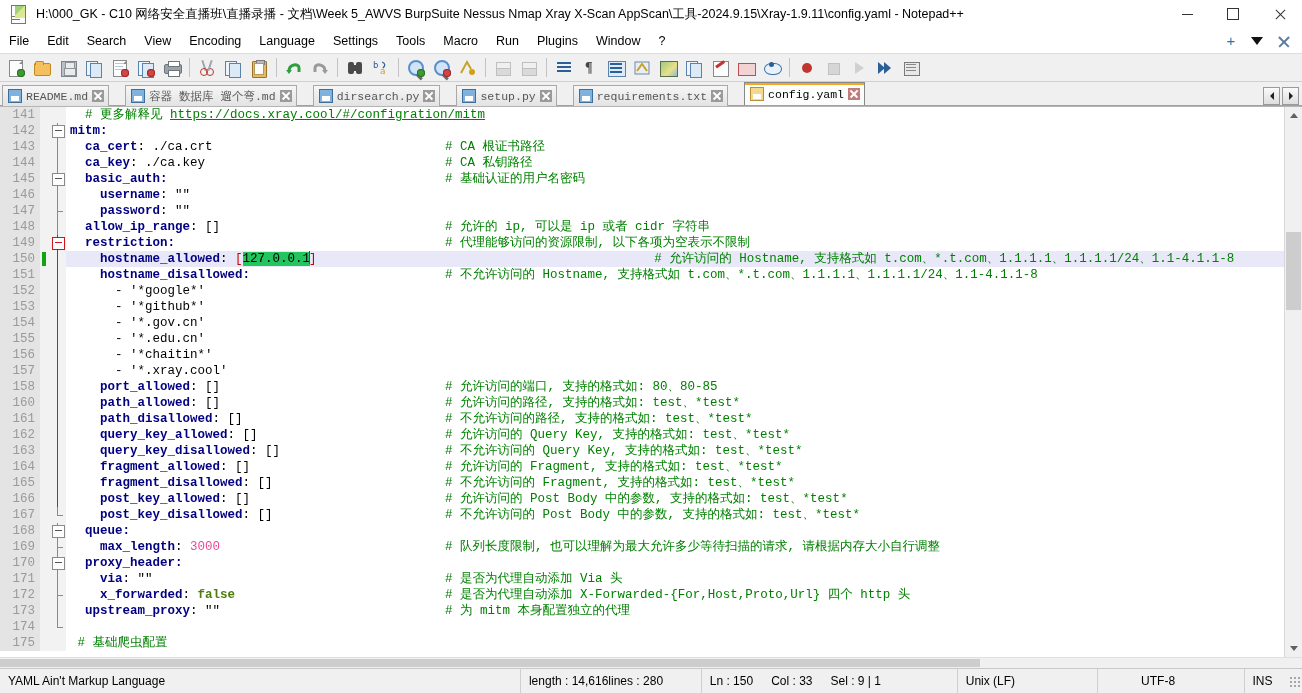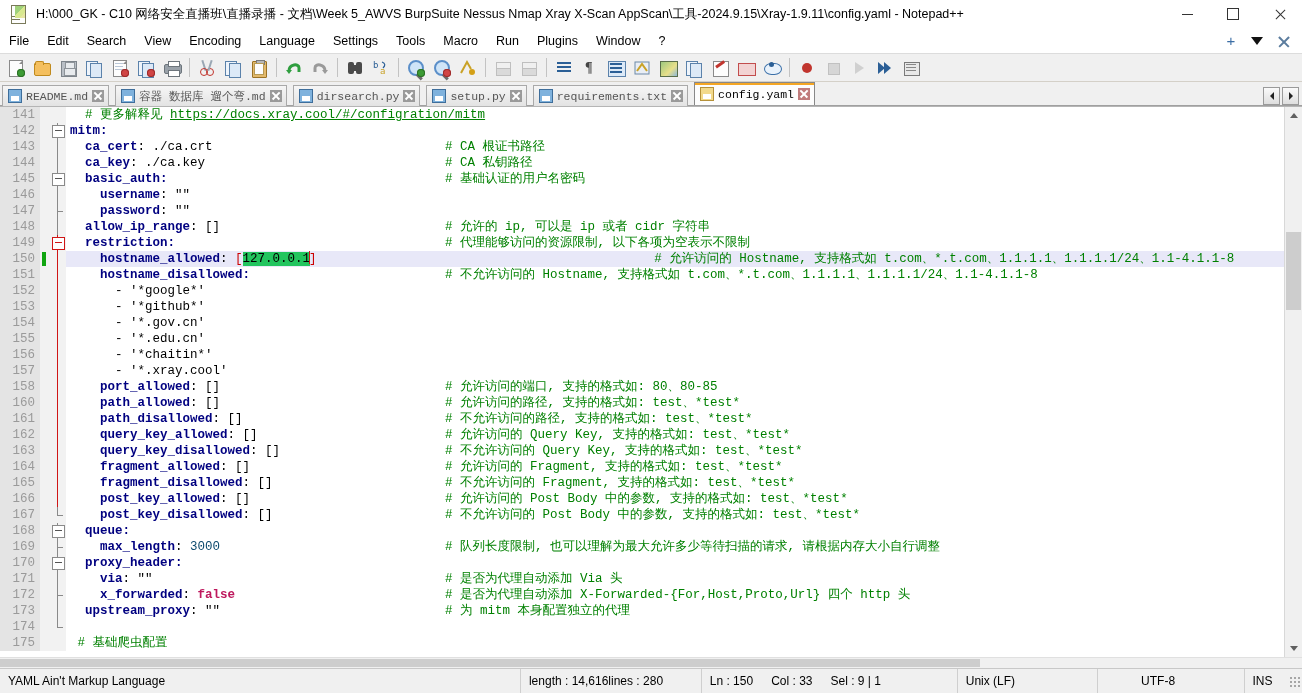--- a/index.html
+++ b/index.html
@@ -97,21 +97,21 @@
   .ffd{position:absolute;left:2px;top:3px;width:14px;height:12px;}
   .ffd:before,.ffd:after{content:"";position:absolute;top:0;width:0;height:0;border-left:7px solid #2b5f96;border-top:6px solid transparent;border-bottom:6px solid transparent;}
   .ffd:before{left:0;} .ffd:after{left:6px;}
   .grid4{position:absolute;left:2px;top:3px;width:14px;height:12px;background:#e8e8e8;border:1px solid #7a7a7a;}
   .grid4-i{position:absolute;left:4px;top:5px;width:10px;height:8px;background:repeating-linear-gradient(to bottom,#888 0 1px,transparent 1px 3px);}
   .tb.dis .ic{opacity:.45;filter:grayscale(1);}
 
   
   .tabbar{height:23px;background:#f0f0f0;display:flex;align-items:flex-end;flex:0 0 23px;padding-left:2px;
           border-bottom:1px solid #a0a0a0;position:relative;}
-  .tab{height:20px;display:flex;align-items:center;padding:0 4px 0 5px;margin-right:6px;
+  .tab{height:20px;display:flex;align-items:center;padding:0 4px 0 5px;margin-right:16px;
        background:linear-gradient(to bottom,#f6f6f6,#e3e3e3);border:1px solid #a9a9a9;border-bottom:none;
        font-family:"Liberation Mono",monospace;font-size:11.5px;color:#555;white-space:nowrap;position:relative;top:1px;text-align:right;}
   .tab.active{background:#fdfdfd;color:#000;border-color:#888;top:0;height:22px;box-shadow:inset 0 2px 0 #f5a623;}
   .tab .tab-ico{width:12px;height:12px;margin-right:4px;background:#7fb2dd;border:1px solid #3e6e9b;position:relative;flex:0 0 auto;}
   .tab .tab-ico:after{content:"";position:absolute;left:2px;top:6px;width:8px;height:5px;background:#fff;}
   .tab.active .tab-ico{background:#f2d98b;border-color:#b5913a;}
   .tab .tab-lbl{margin-right:4px;}
   .tab .tab-x{width:12px;height:12px;position:relative;flex:0 0 auto;background:#9a9a9a;}
   .tab.active .tab-x{background:#c07b7b;}
   .tab .tab-x:before,.tab .tab-x:after{content:"";position:absolute;left:1px;top:5px;width:10px;height:1.6px;background:#fff;}
@@ -142,22 +142,22 @@
   .fold .box.red{border-color:#d01616;}
   .fold .box:after{content:"";position:absolute;left:2px;top:4px;width:7px;height:1px;background:#555;}
   .fold .box.red:after{background:#d01616;}
   .fold .tick{position:absolute;left:7px;top:8px;width:6px;height:1px;background:#8a8a8a;}
   .fold .endl{position:absolute;left:7px;top:0;height:9px;width:1px;background:#8a8a8a;}
   .fold .endb{position:absolute;left:7px;top:8px;width:6px;height:1px;background:#8a8a8a;}
   .txt{flex:1 1 auto;padding-left:4px;position:relative;}
   .k{color:#000080;font-weight:bold;}       
   .v{color:#000000;}                        
   .cm{color:#008000;}                       
-  .num{color:#0c4a6e;}                      
-  .bl{color:#be185d;font-weight:bold;}      
+  .num{color:#ec4899;}                      
+  .bl{color:#4d7c0f;font-weight:bold;}      
   .url{color:#008000;text-decoration:underline;}
   .brk{color:#cc0000;}
   .sel{background:#22c55e;color:#000;}
   .caret{display:inline-block;width:1px;height:13px;background:#d01616;vertical-align:-2px;margin:0 -1px;}
 
   
   .vscroll{width:17px;flex:0 0 17px;background:#f0f0f0;border-left:1px solid #d8d8d8;position:relative;}
   .vs-up,.vs-dn{position:absolute;left:0;width:17px;height:17px;background:#f0f0f0;display:flex;align-items:center;justify-content:center;}
   .vs-up{top:0;} .vs-dn{bottom:0;}
   .chev-u{width:0;height:0;border-left:4px solid transparent;border-right:4px solid transparent;border-bottom:5px solid #606060;}

